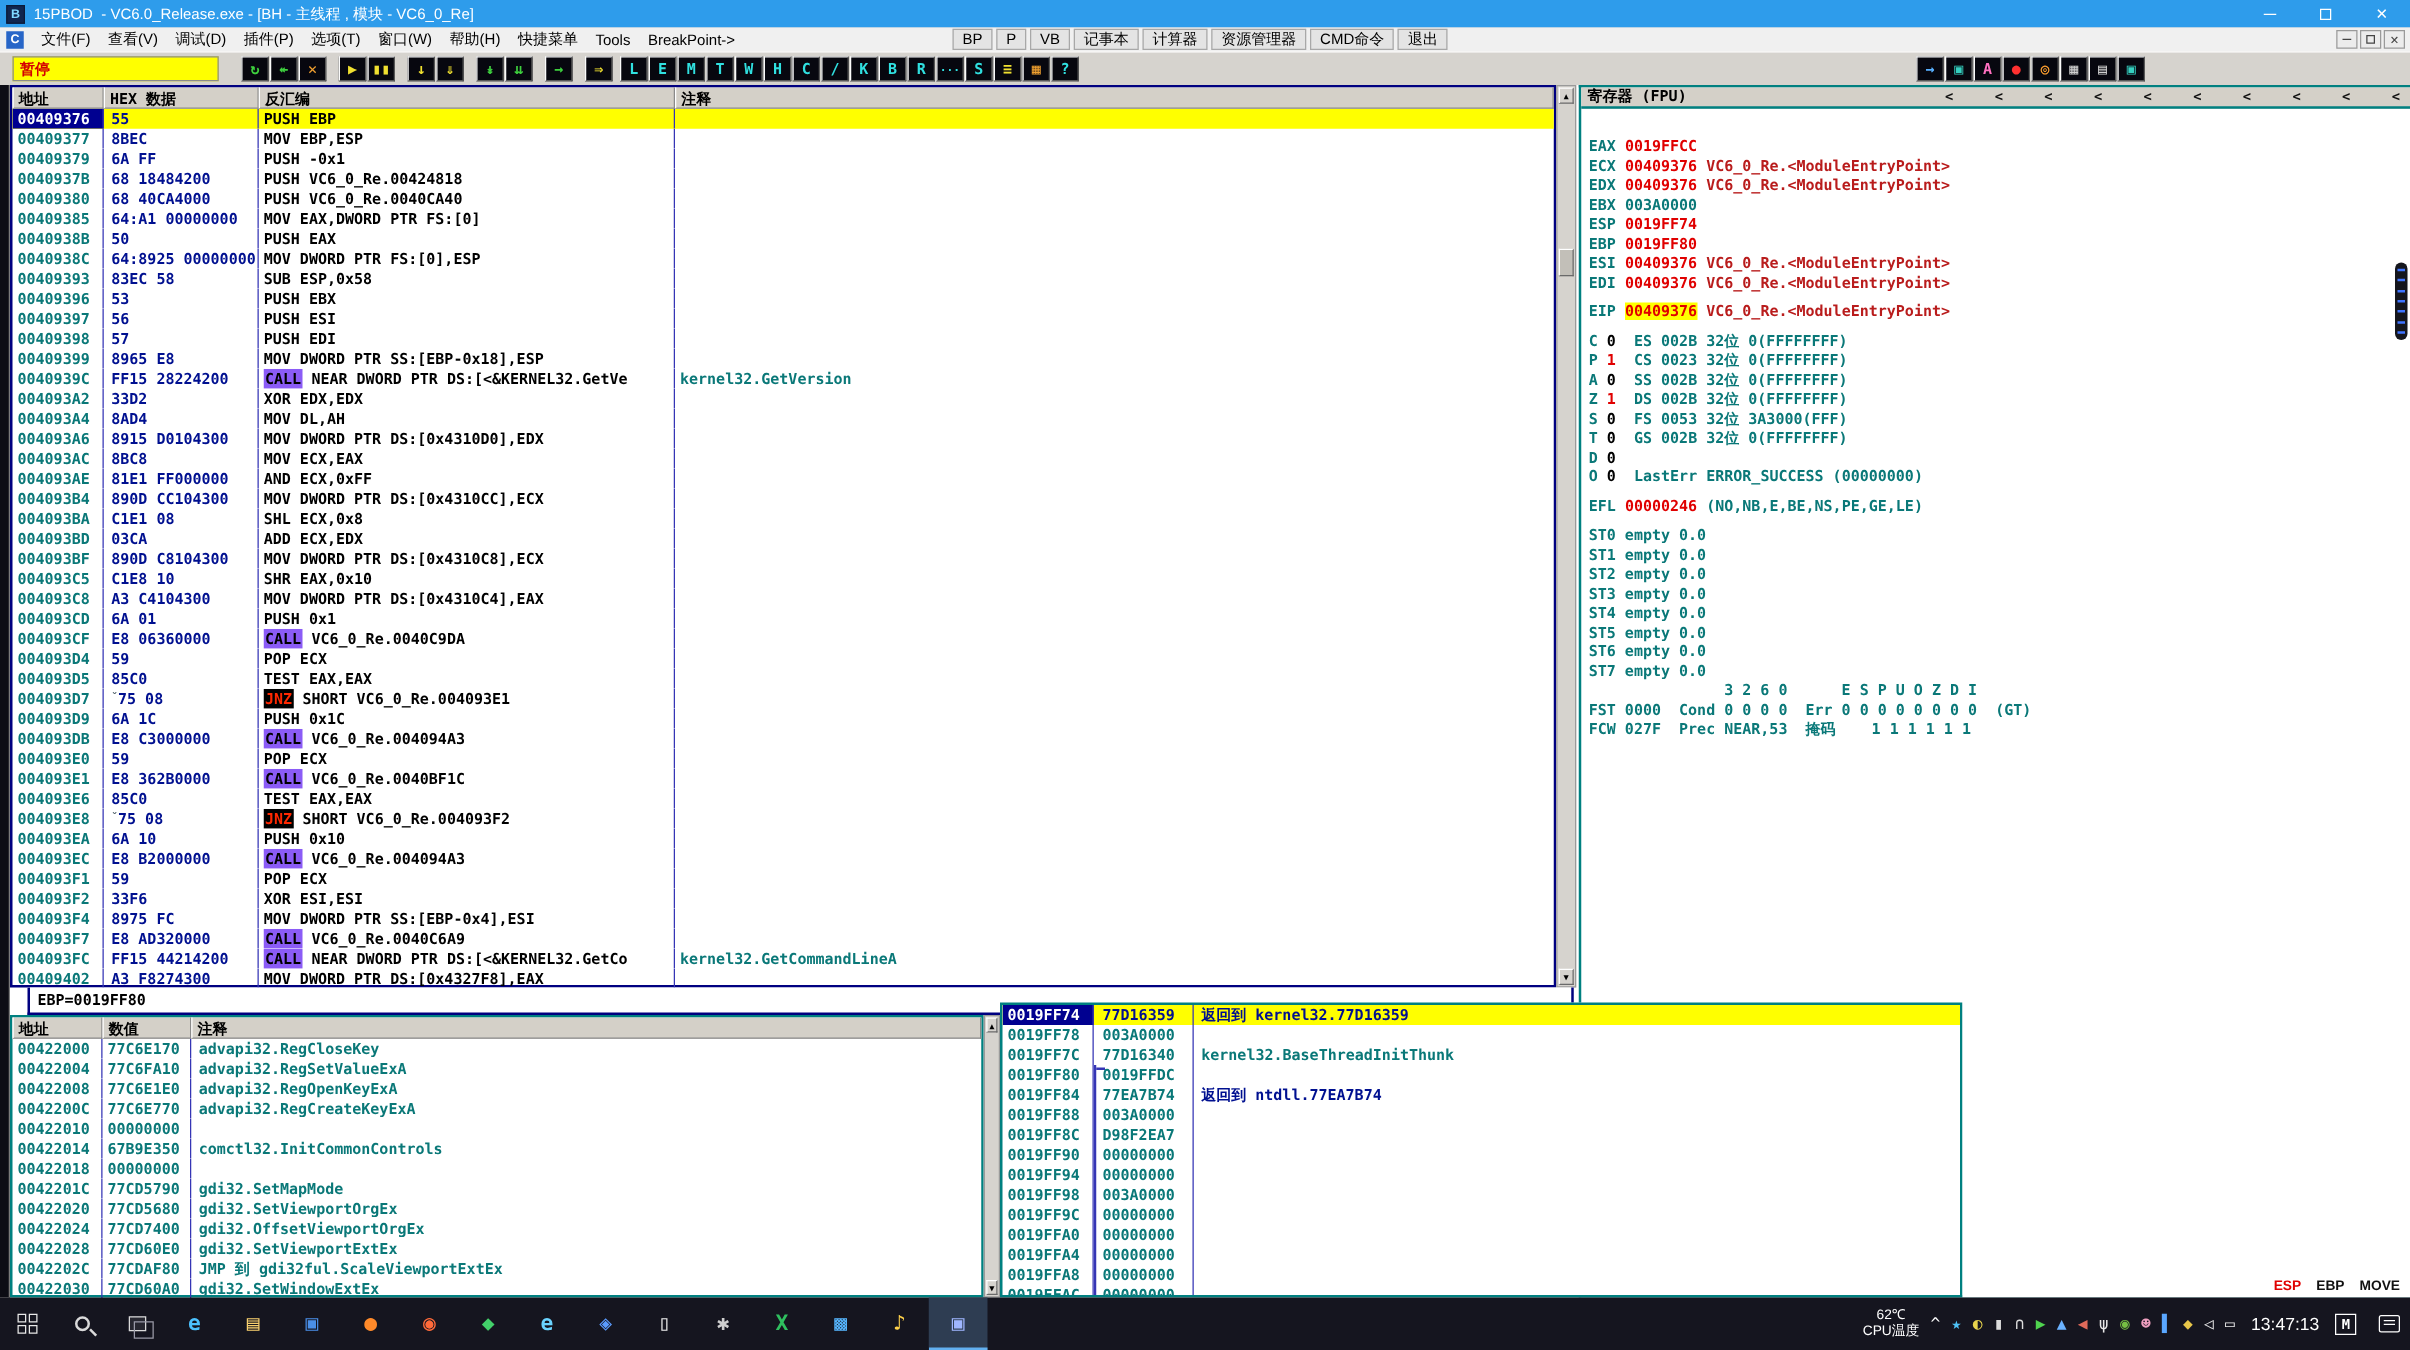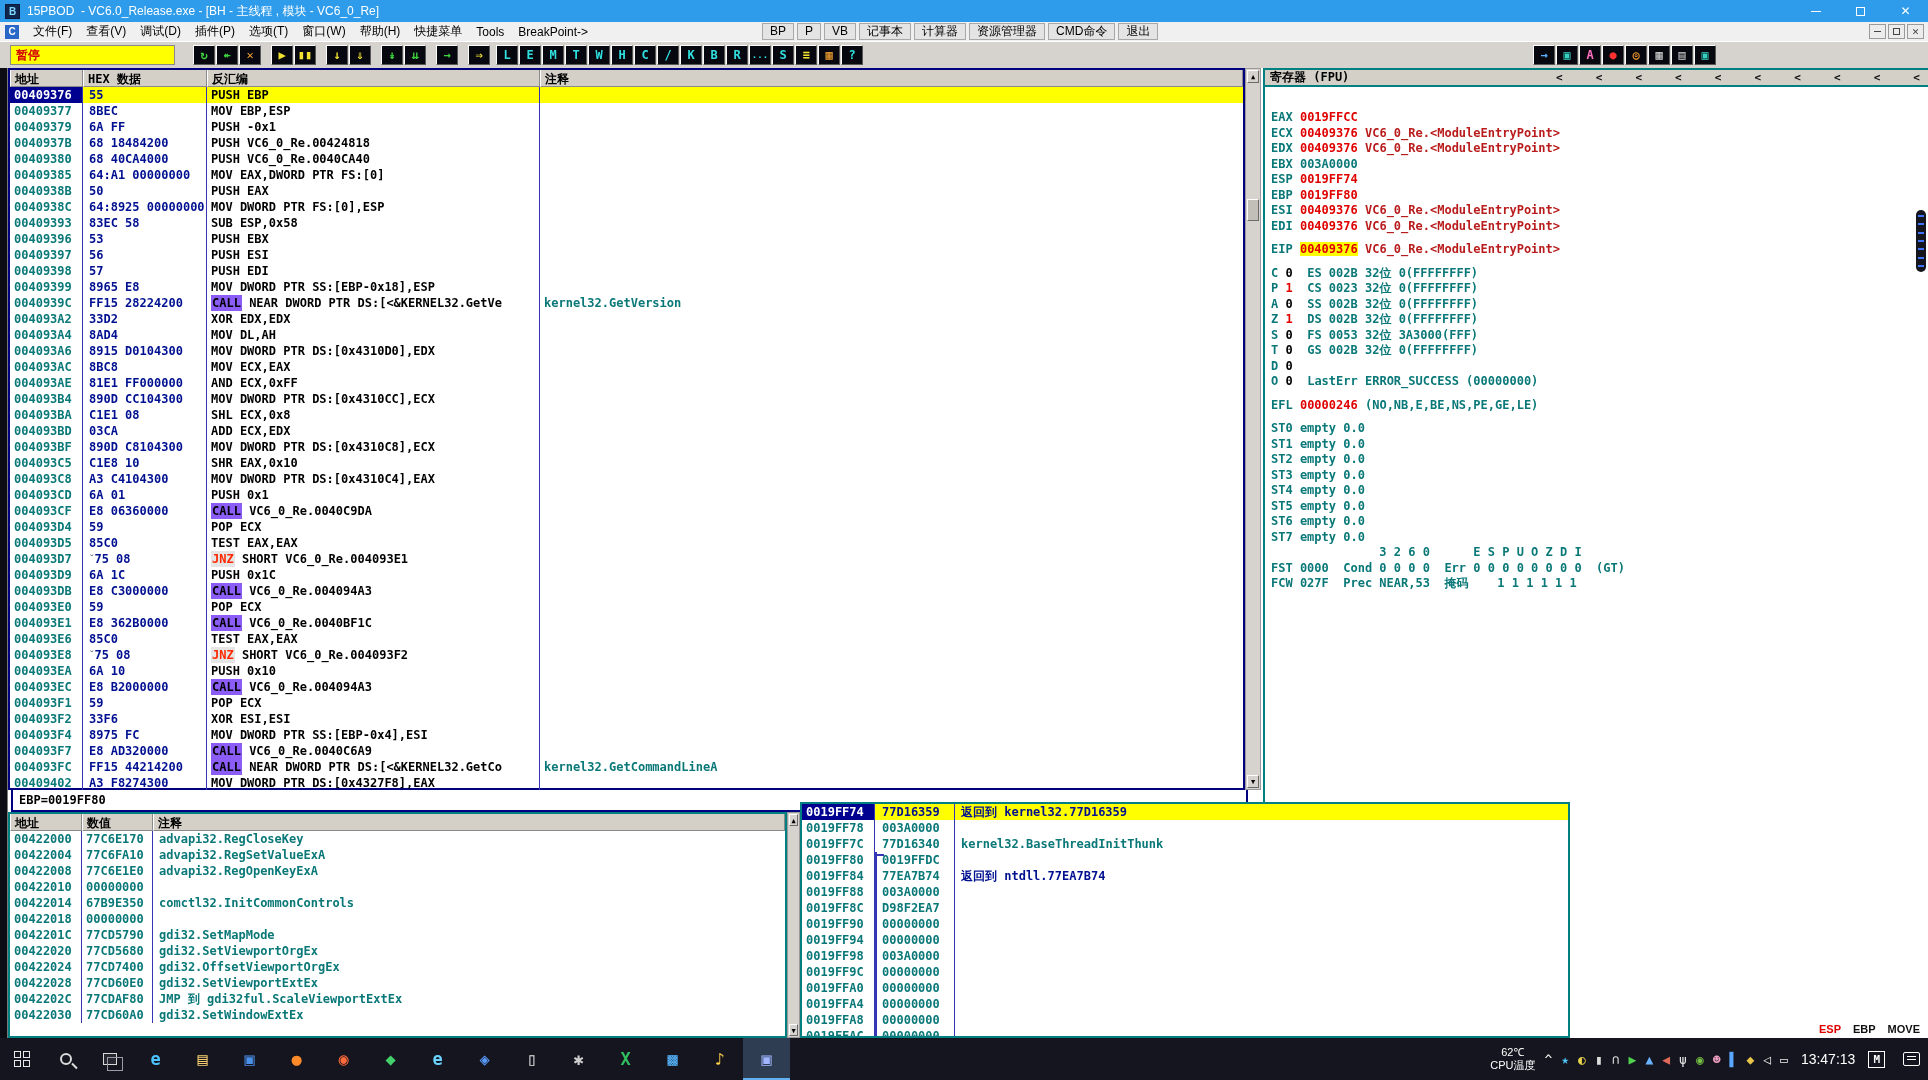--- a/index.html
+++ b/index.html
@@ -56,24 +56,24 @@
   .h-addr{width:73px}.h-hex{width:124px}.h-asm{width:333px}.h-cmt{flex:1}
   .drow{display:flex;height:16px;line-height:16px;font-size:12px;font-weight:bold;white-space:pre;overflow:hidden}
   .c-addr{width:73px;color:#0a7878;padding-left:4px;border-right:1px solid #3535b5;overflow:hidden}
   .c-hex{width:124px;color:#001090;padding-left:6px;border-right:1px solid #3535b5;overflow:hidden}
   .c-asm{width:333px;color:#000;padding-left:4px;border-right:1px solid #3535b5;overflow:hidden}
   .c-cmt{flex:1;color:#0a7878;padding-left:4px;overflow:hidden}
   .drow.sel{background:#ffff00}
   .drow.sel .c-addr{background:#000090;color:#fff}
   .op{display:inline-block;padding:0 1px}
   .op-call{background:#8b5cf6;color:#000}
-  .op-jnz{background:#e5e5e5;color:#ff2800}
+  .op-jnz{background:#000000;color:#ff2800}
   .jm{color:#55666e;font-size:9px;vertical-align:top}
 
-  .infoline{left:3px;top:722px;width:1237px;height:22px;background:#fff;border:2px solid #000080;
+  .infoline{left:14px;top:722px;width:1237px;height:22px;background:#fff;border:2px solid #000080;
     border-top:0;font-size:12px;font-weight:bold;color:#000;padding:3px 0 0 6px;position:absolute}
 
   
   .vscroll{position:absolute;background:#d6d3ce;border:1px solid #9a9a9a}
   .sarrow{position:absolute;left:1px;width:12px;height:13px;background:#d6d3ce;
     border:1px solid;border-color:#fff #6a6a6a #6a6a6a #fff;font-size:7px;line-height:12px;text-align:center;color:#000}
   .sthumb{position:absolute;left:1px;width:12px;background:#c2bfb8;border:1px solid;border-color:#fff #6a6a6a #6a6a6a #fff}
 
   
   .regs{left:1255px;top:0;width:665px;height:970px;border:2px solid #008080;border-right:0}
@@ -362,20 +362,21 @@
     <div class="pane dump">
       <div class="phead">
         <span class="phc dh-addr">地址</span>
         <span class="phc dh-val">数值</span>
         <span class="phc dh-cmt">注释</span>
       </div>
       <div>
           <div class="mrow"><div class="m-addr">00422000</div><div class="m-val">77C6E170</div><div class="m-cmt">advapi32.RegCloseKey</div></div>
           <div class="mrow"><div class="m-addr">00422004</div><div class="m-val">77C6FA10</div><div class="m-cmt">advapi32.RegSetValueExA</div></div>
           <div class="mrow"><div class="m-addr">00422008</div><div class="m-val">77C6E1E0</div><div class="m-cmt">advapi32.RegOpenKeyExA</div></div>
+          <div class="mrow"><div class="m-addr">0042200C</div><div class="m-val">77C6E770</div><div class="m-cmt">advapi32.RegCreateKeyExA</div></div>
           <div class="mrow"><div class="m-addr">00422010</div><div class="m-val">00000000</div><div class="m-cmt"></div></div>
           <div class="mrow"><div class="m-addr">00422014</div><div class="m-val">67B9E350</div><div class="m-cmt">comctl32.InitCommonControls</div></div>
           <div class="mrow"><div class="m-addr">00422018</div><div class="m-val">00000000</div><div class="m-cmt"></div></div>
           <div class="mrow"><div class="m-addr">0042201C</div><div class="m-val">77CD5790</div><div class="m-cmt">gdi32.SetMapMode</div></div>
           <div class="mrow"><div class="m-addr">00422020</div><div class="m-val">77CD5680</div><div class="m-cmt">gdi32.SetViewportOrgEx</div></div>
           <div class="mrow"><div class="m-addr">00422024</div><div class="m-val">77CD7400</div><div class="m-cmt">gdi32.OffsetViewportOrgEx</div></div>
           <div class="mrow"><div class="m-addr">00422028</div><div class="m-val">77CD60E0</div><div class="m-cmt">gdi32.SetViewportExtEx</div></div>
           <div class="mrow"><div class="m-addr">0042202C</div><div class="m-val">77CDAF80</div><div class="m-cmt">JMP 到 gdi32ful.ScaleViewportExtEx</div></div>
           <div class="mrow"><div class="m-addr">00422030</div><div class="m-val">77CD60A0</div><div class="m-cmt">gdi32.SetWindowExtEx</div></div>
         </div>

